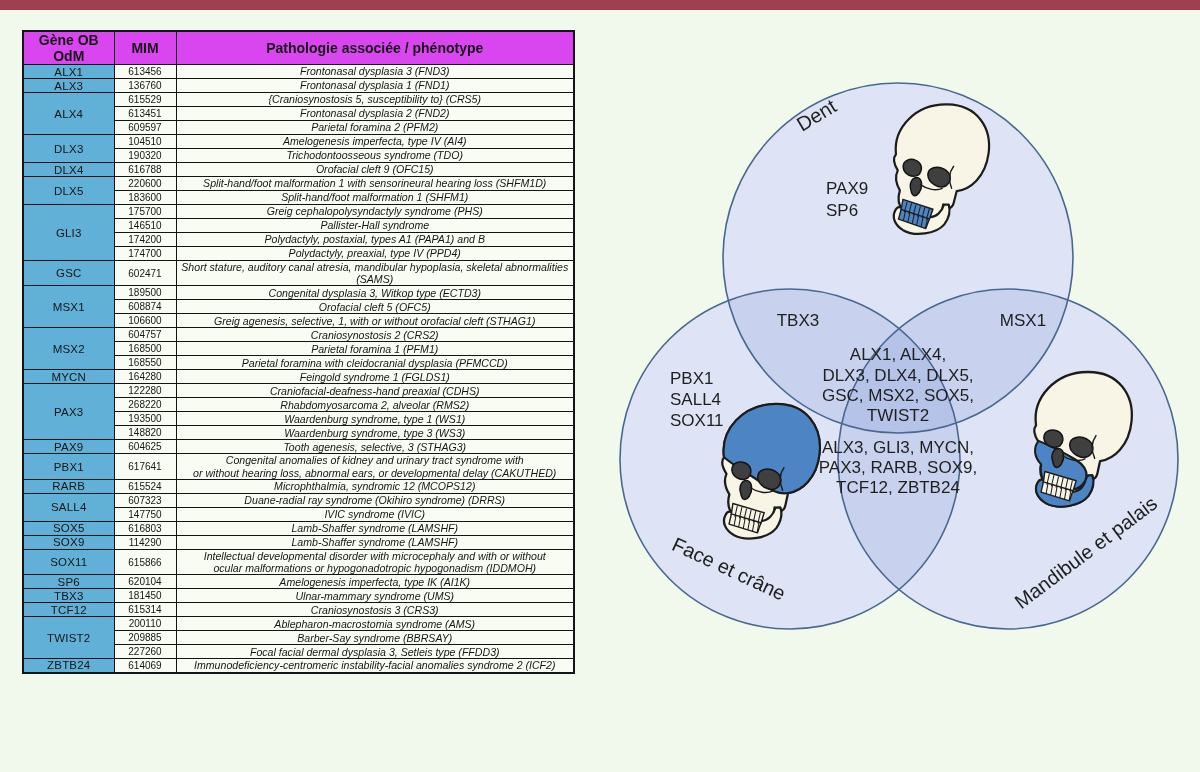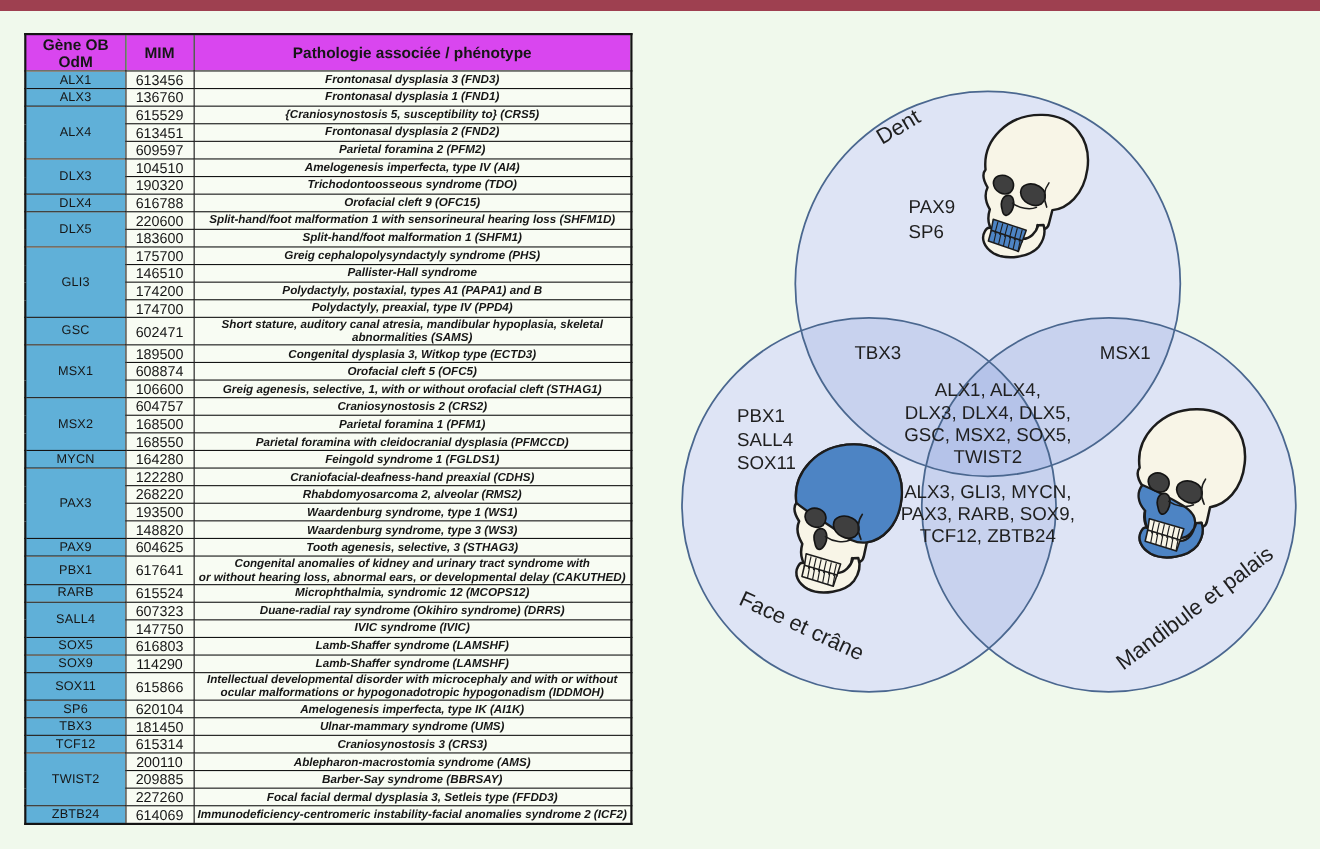--- a/index.html
+++ b/index.html
@@ -15,22 +15,22 @@
   table.genes {
     border-collapse:collapse; table-layout:fixed; background:#f8fcf3;
     border:2px solid #141414;
   }
   table.genes th, table.genes td {
     border:1.5px solid #141414; padding:0 2px; text-align:center;
     overflow:hidden; vertical-align:middle;
   }
   table.genes th { background:#d946ef; font-size:14px; font-weight:bold; height:24px; }
   td.gene { background:#60b0d8; font-size:11.5px; letter-spacing:0.2px;margin-left:43px; }
-  td.mim  { font-size:13px; }
-  td.path { font-style:italic; font-size:10.6px; line-height:12.2px; white-space:pre-line;font-weight:bold; }
+  td.mim  { font-size:10px; }
+  td.path { font-style:italic; font-size:10.6px; line-height:12.2px; white-space:pre-line; }
   tbody.genes-body tr { height:14px; }
 
   
   .vennwrap { position:absolute; left:600px; top:60px; width:600px; height:630px; }
   .vfill1 { fill:#dee4f5; }
   .vfill2 { fill:#c8d2ee; }
   .vfill3 { fill:#b5c3e9; }
   .vring  { fill:none; stroke:#4a678f; stroke-width:1.6; }
   .vtext  { fill:#1f1f1f; font-family:"Liberation Sans",sans-serif; font-size:17px; }
   .vset   { fill:#1f1f1f; font-family:"Liberation Sans",sans-serif; font-size:20px; }

